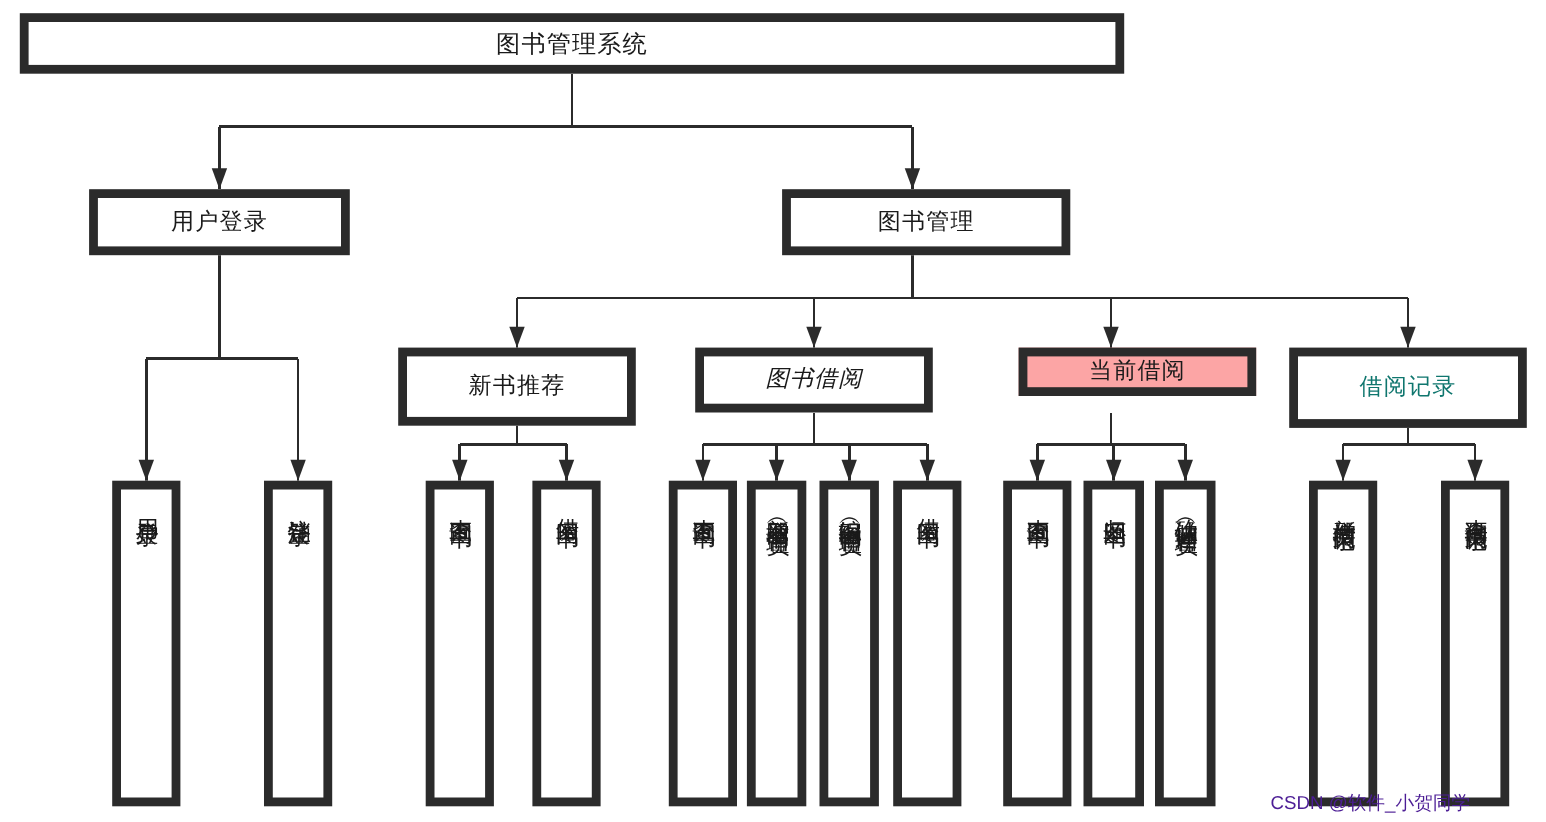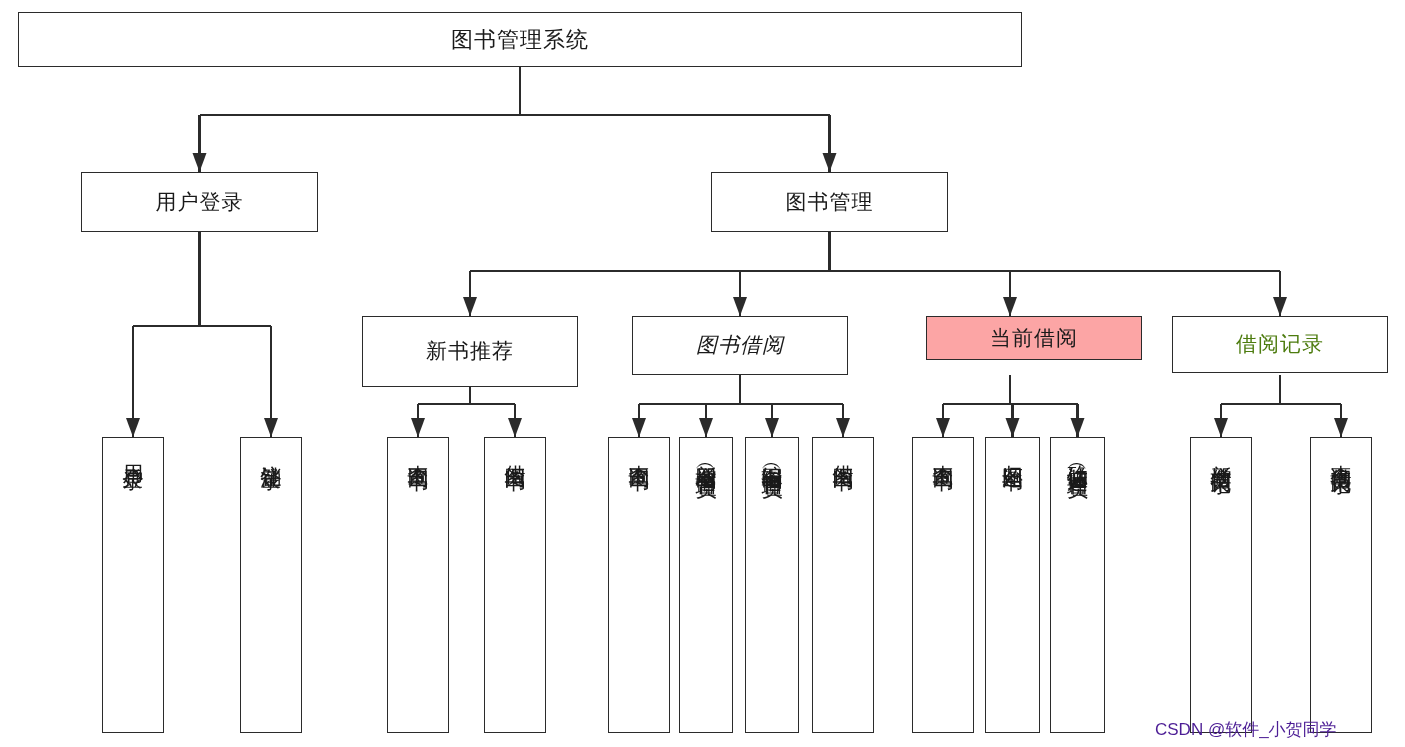--- a/index.html
+++ b/index.html
@@ -23,21 +23,21 @@
     left: 0;
     top: 0;
     width: 1405px;
     height: 747px;
     pointer-events: none;
   }
   .node {
     position: absolute;
     box-sizing: border-box;
     background: #ffffff;
-    border: 1px solid #6d28d9;
+    border: 8px solid #6d28d9;
     display: flex;
     align-items: center;
     justify-content: center;
     color: #1a1a1a;
   }
   .node-label {
     display: block;
     text-align: center;
     line-height: 1.18;
     white-space: nowrap;
@@ -131,33 +131,33 @@
       <line x1="1341" y1="404" x2="1341" y2="437" stroke="#2b2b2b" stroke-width="2.5" shape-rendering="crispEdges"></line>
       <path d="M 1334 418 L 1348 418 L 1341 437 Z" fill="#2b2b2b"></path>
     </svg>
   <div id="nodes-layer">
       <div class="node horiz root" style="left: 18px; top: 12px; width: 1004px; height: 55px; border-color: rgb(43, 43, 43); background: rgb(255, 255, 255); color: rgb(26, 26, 26);">
         <span class="node-label">图书管理系统</span>
       </div>
       <div class="node horiz" style="left: 81px; top: 172px; width: 237px; height: 60px; border-color: rgb(43, 43, 43); background: rgb(255, 255, 255); color: rgb(26, 26, 26);">
         <span class="node-label">用户登录</span>
       </div>
-      <div class="node horiz" style="left: 711px; top: 172px; width: 237px; height: 60px; border-color: rgb(43, 43, 43); background: rgb(255, 255, 255); color: rgb(26, 26, 26);">
+      <div class="node horiz" style="left: 711px; top: 172px; width: 262px; height: 60px; border-color: rgb(43, 43, 43); background: rgb(255, 255, 255); color: rgb(26, 26, 26);">
         <span class="node-label">图书管理</span>
       </div>
       <div class="node horiz" style="left: 362px; top: 316px; width: 216px; height: 71px; border-color: rgb(43, 43, 43); background: rgb(255, 255, 255); color: rgb(26, 26, 26);">
         <span class="node-label">新书推荐</span>
       </div>
       <div class="node horiz" style="left: 632px; top: 316px; width: 216px; height: 59px; border-color: rgb(43, 43, 43); background: rgb(255, 255, 255); color: rgb(26, 26, 26); font-style: italic;">
         <span class="node-label">图书借阅</span>
       </div>
       <div class="node horiz" style="left: 926px; top: 316px; width: 216px; height: 44px; border-color: rgb(43, 43, 43); background: #fca5a5; color: rgb(26, 26, 26);">
         <span class="node-label">当前借阅</span>
       </div>
-      <div class="node horiz" style="left: 1172px; top: 316px; width: 216px; height: 57px; border-color: rgb(43, 43, 43); background: rgb(255, 255, 255); color: #4d7c0f;">
+      <div class="node horiz" style="left: 1172px; top: 316px; width: 216px; height: 73px; border-color: rgb(43, 43, 43); background: rgb(255, 255, 255); color: #0f766e;">
         <span class="node-label">借阅记录</span>
       </div>
       <div class="node vert" style="left: 102px; top: 437px; width: 62px; height: 296px; border-color: rgb(43, 43, 43); background: rgb(255, 255, 255); color: rgb(26, 26, 26);">
         <span class="node-label">用户登录</span>
       </div>
       <div class="node vert" style="left: 240px; top: 437px; width: 62px; height: 296px; border-color: rgb(43, 43, 43); background: rgb(255, 255, 255); color: rgb(26, 26, 26);">
         <span class="node-label">注销登录</span>
       </div>
       <div class="node vert" style="left: 387px; top: 437px; width: 62px; height: 296px; border-color: rgb(43, 43, 43); background: rgb(255, 255, 255); color: rgb(26, 26, 26);">
         <span class="node-label">查询图书</span>

